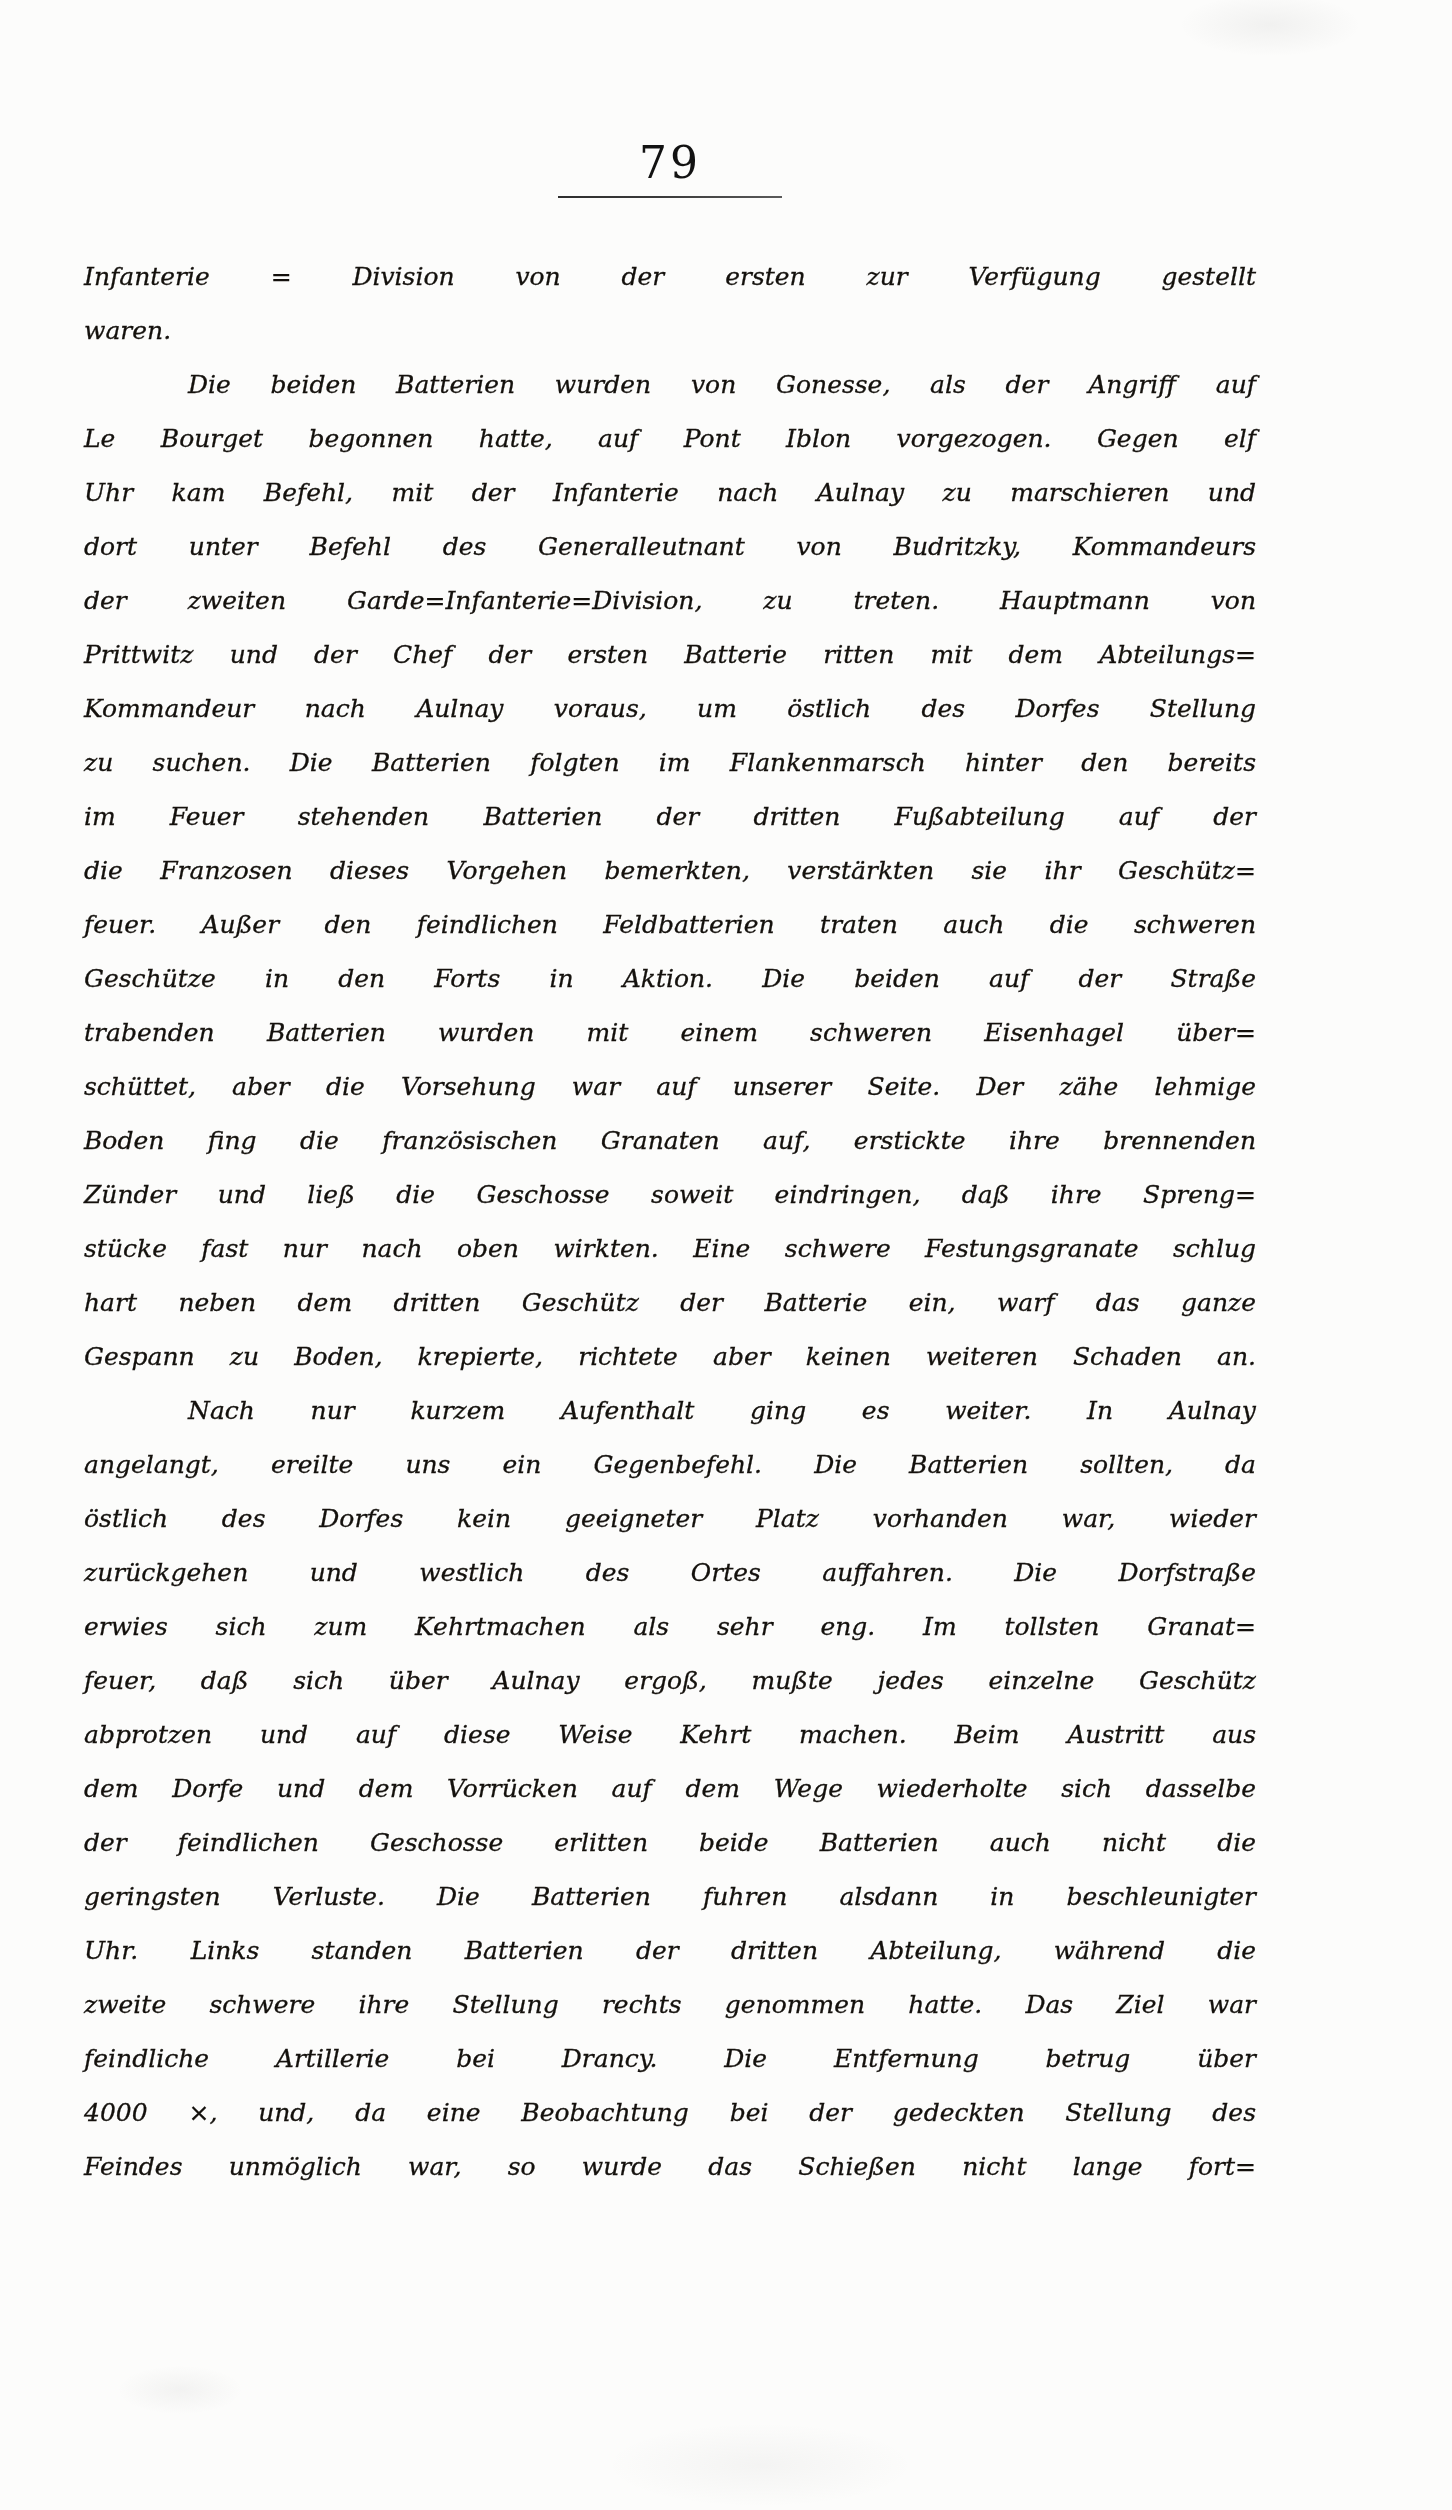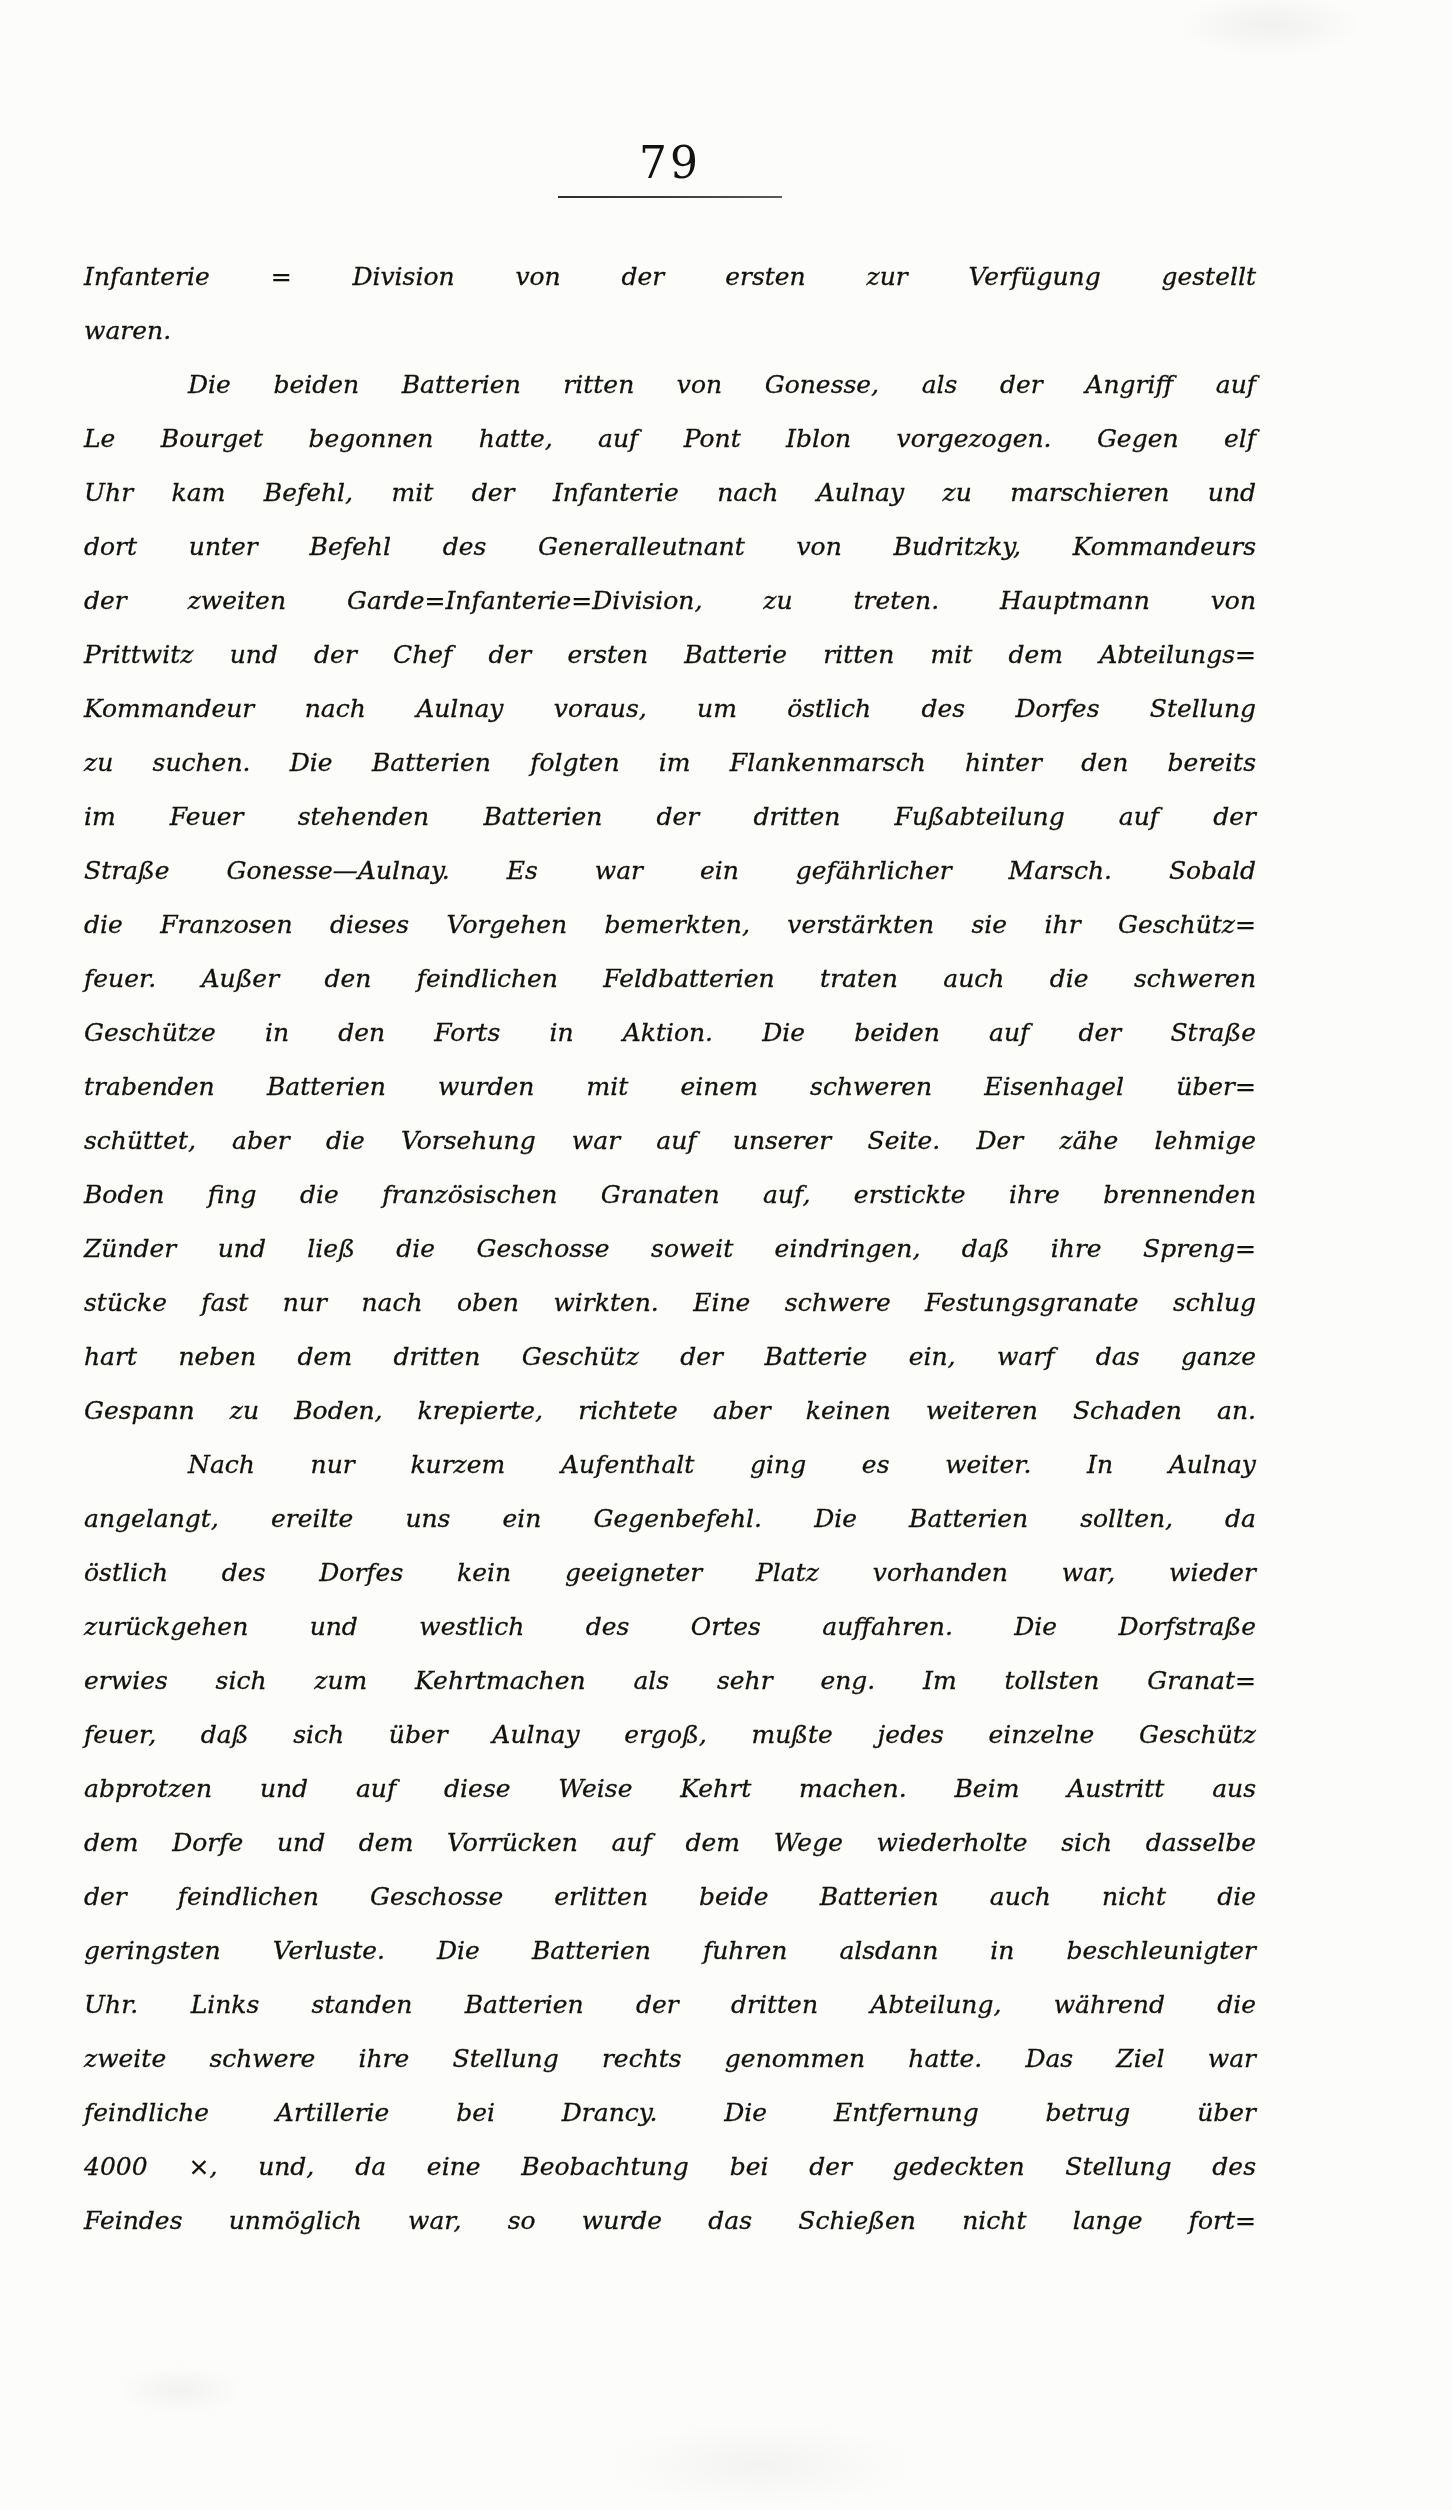--- a/index.html
+++ b/index.html
@@ -69,30 +69,29 @@
 <body>
 
 <div class="page">
   <div class="pagenum-wrap">
     <div class="pagenum">79</div>
     <div class="pagenum-rule"></div>
   </div>
   <div class="body-text" id="body-text">
       <div class="line">Infanterie = Division von der ersten zur Verfügung gestellt</div>
       <div class="line flush">waren.</div>
-      <div class="line indent">Die beiden Batterien ritten von Gonesse, als der Angriff auf</div>
+      <div class="line indent">Die beiden Batterien wurden von Gonesse, als der Angriff auf</div>
       <div class="line">Le Bourget begonnen hatte, auf Pont Iblon vorgezogen. Gegen elf</div>
       <div class="line">Uhr kam Befehl, mit der Infanterie nach Aulnay zu marschieren und</div>
       <div class="line">dort unter Befehl des Generalleutnant von Budritzky, Kommandeurs</div>
       <div class="line">der zweiten Garde=Infanterie=Division, zu treten. Hauptmann von</div>
       <div class="line">Prittwitz und der Chef der ersten Batterie ritten mit dem Abteilungs=</div>
       <div class="line">Kommandeur nach Aulnay voraus, um östlich des Dorfes Stellung</div>
       <div class="line">zu suchen. Die Batterien folgten im Flankenmarsch hinter den bereits</div>
       <div class="line">im Feuer stehenden Batterien der dritten Fußabteilung auf der</div>
-      <div class="line">Straße Gonesse—Aulnay. Es war ein gefährlicher Marsch. Sobald</div>
       <div class="line">die Franzosen dieses Vorgehen bemerkten, verstärkten sie ihr Geschütz=</div>
       <div class="line">feuer. Außer den feindlichen Feldbatterien traten auch die schweren</div>
       <div class="line">Geschütze in den Forts in Aktion. Die beiden auf der Straße</div>
       <div class="line">trabenden Batterien wurden mit einem schweren Eisenhagel über=</div>
       <div class="line">schüttet, aber die Vorsehung war auf unserer Seite. Der zähe lehmige</div>
       <div class="line">Boden fing die französischen Granaten auf, erstickte ihre brennenden</div>
       <div class="line">Zünder und ließ die Geschosse soweit eindringen, daß ihre Spreng=</div>
       <div class="line">stücke fast nur nach oben wirkten. Eine schwere Festungsgranate schlug</div>
       <div class="line">hart neben dem dritten Geschütz der Batterie ein, warf das ganze</div>
       <div class="line">Gespann zu Boden, krepierte, richtete aber keinen weiteren Schaden an.</div>

